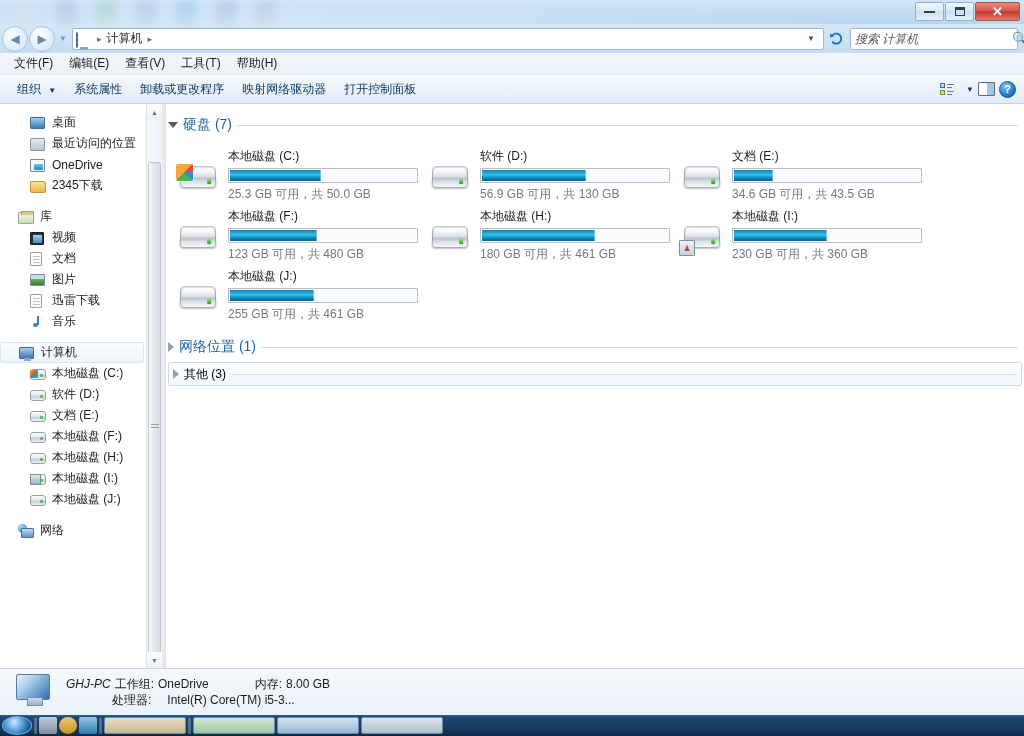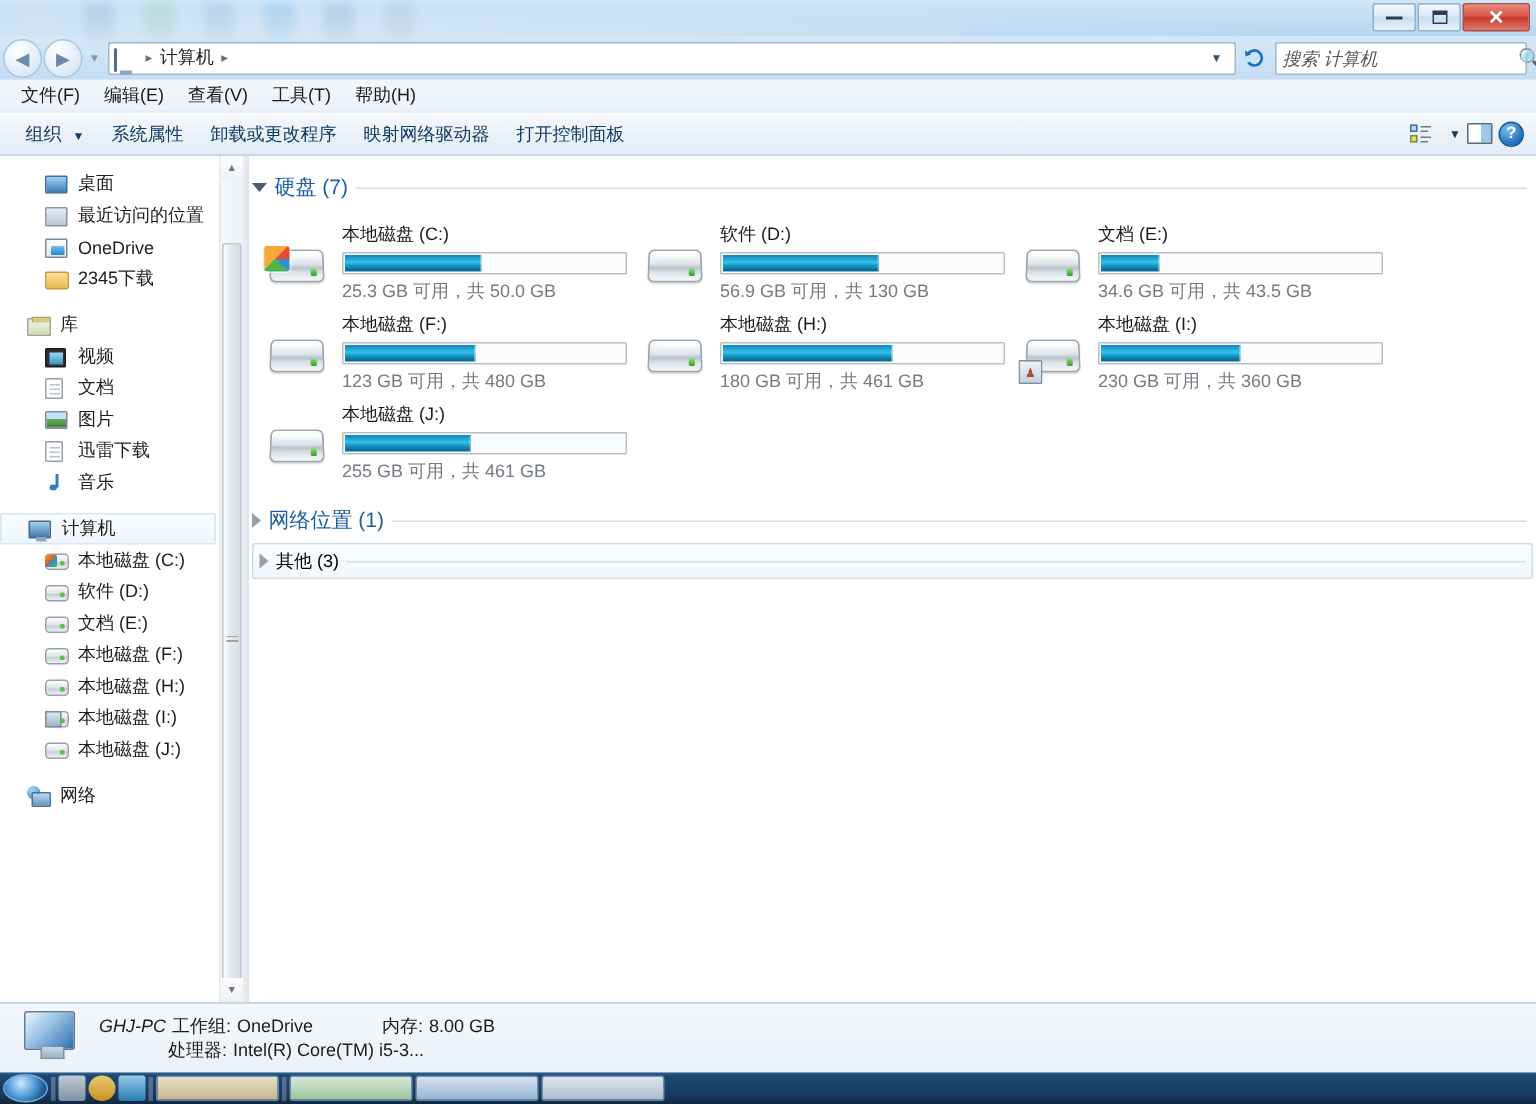--- a/index.html
+++ b/index.html
@@ -726,21 +726,21 @@
       <div class="status-text">
         <div class="status-line">
           <span class="pcname">GHJ-PC</span>
           <span class="k">工作组:</span>
           <span style="margin-left:4px">OneDrive</span>
           <span class="status-mem">内存:</span>
           <span style="margin-left:4px">8.00 GB</span>
         </div>
         <div class="status-line">
           <span style="margin-left:46px">处理器:</span>
-          <span style="margin-left:4px">Intel(R) Core(TM) i5-3...</span>
+          <span style="margin-left:16px">Intel(R) Core(TM) i5-3...</span>
         </div>
       </div>
     </div>
 
   </div>
 
   <div class="taskbar">
     <div class="startorb"></div>
     <div class="tb-sep"></div>
     <div class="qlaunch" style="background:linear-gradient(180deg,#cfd8e2,#8f9dac);"></div>

